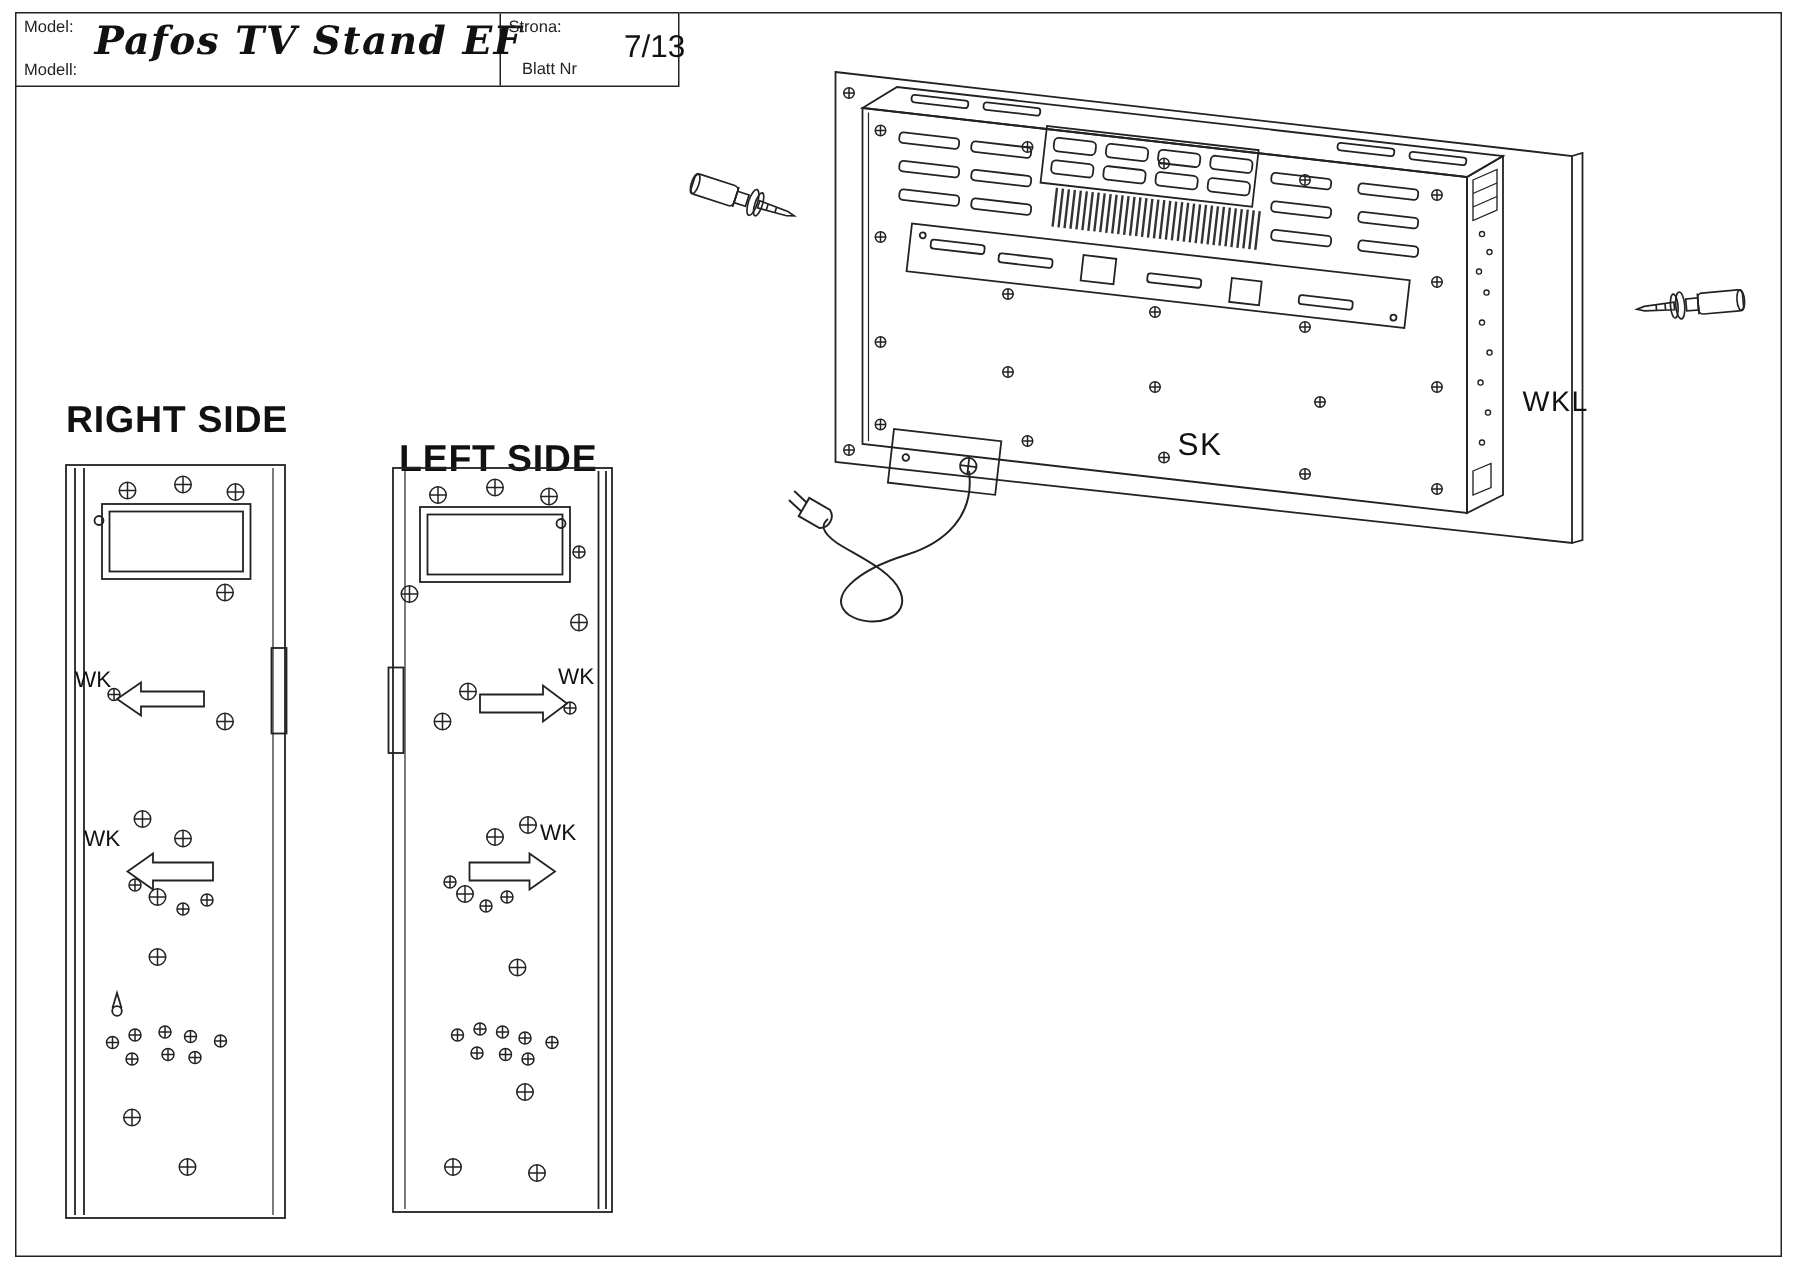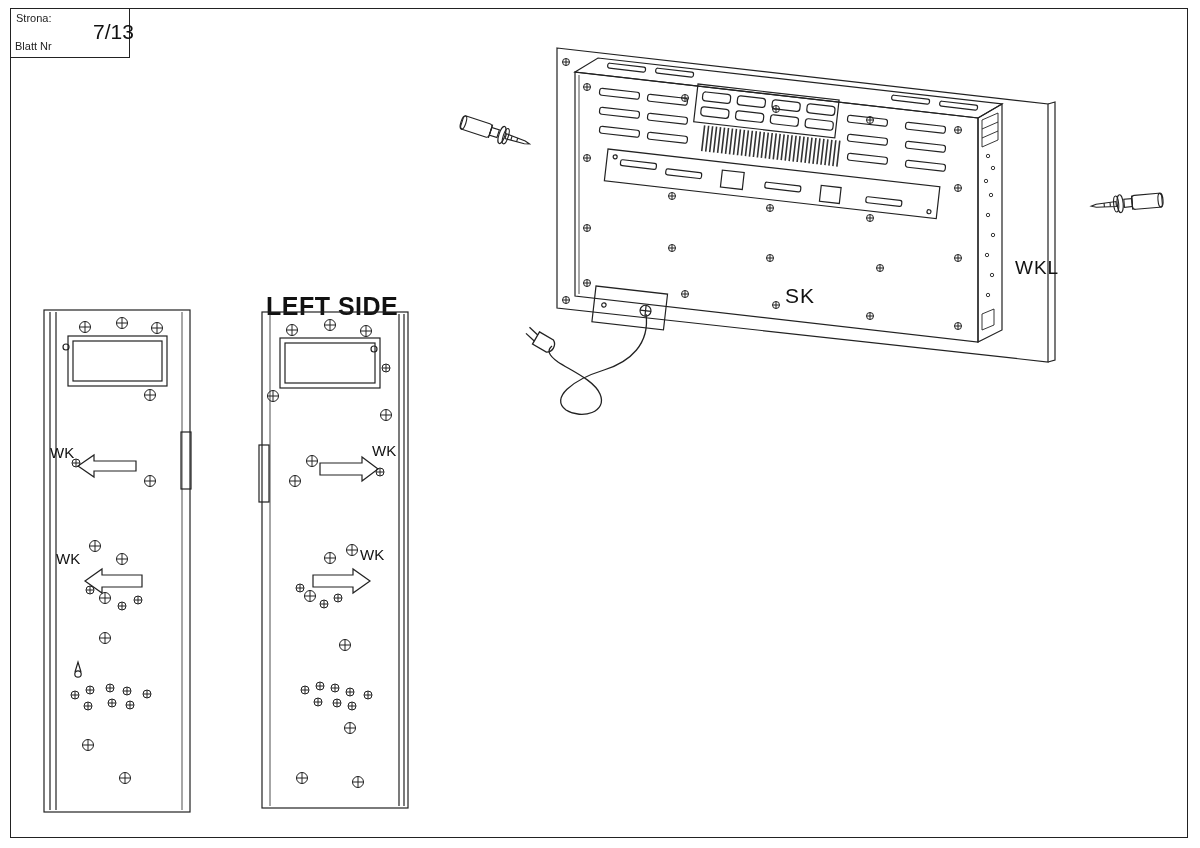--- a/index.html
+++ b/index.html
@@ -24,27 +24,33 @@
   #main-svg{left:440px;top:18px;}
   .ln{stroke:#222;fill:none;}
 </style>
 </head>
 <body>
 
 <div class="page">
   <div class="page-border"></div>
 
   <div class="title-block">
+    <div class="tb-c1">
+      <span class="tb-small" style="left:5px;top:3px;">Model:</span>
+      <span class="tb-small" style="left:5px;bottom:4px;">Modell:</span>
+      <span class="tb-title">Pafos TV Stand EF</span>
+    </div>
     <div class="tb-c2">
       <span class="tb-small" style="left:5px;top:3px;">Strona:</span>
-      <span class="tb-small" style="left:4px;bottom:5px;">Blatt Nr</span>
+      <span class="tb-small" style="left:14px;bottom:5px;">Blatt Nr</span>
       <span class="tb-page">7/13</span>
     </div>
   </div>
 
+  <div class="side-heading" id="h-right">RIGHT SIDE</div>
   <div class="side-heading" id="h-left">LEFT SIDE</div>
 
   <svg id="panels-svg" width="400" height="525" viewBox="0 0 400 525">
     <defs>
       <g id="screwL" stroke-width="1">
         <circle r="5.5"></circle>
           <line x1="-5.5" y1="0" x2="5.5" y2="0"></line>
           <line x1="0" y1="-5.5" x2="0" y2="5.5"></line>
       </g>
       <g id="screwM" stroke-width="1">

